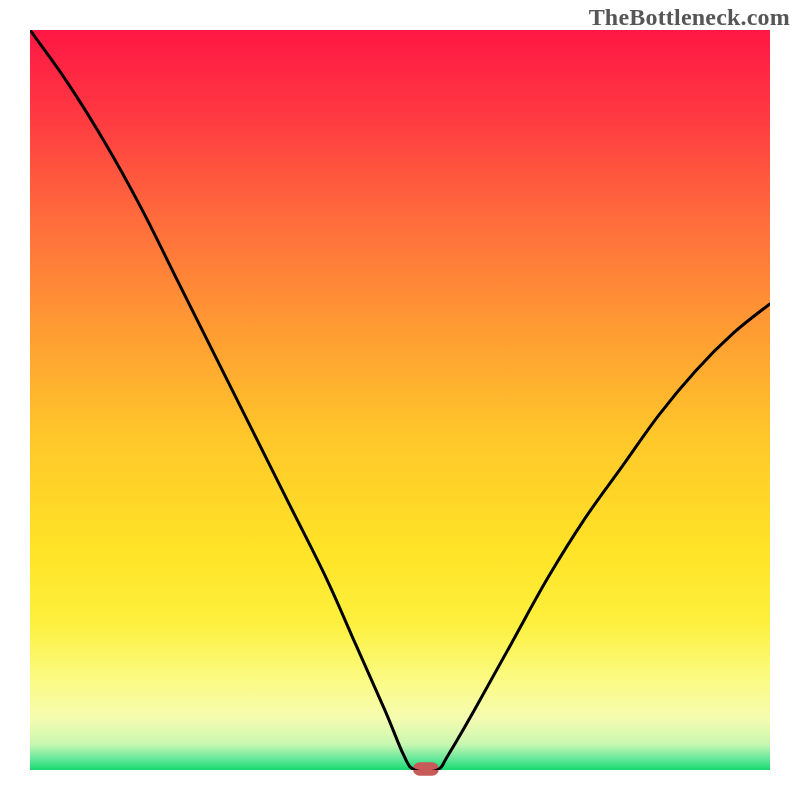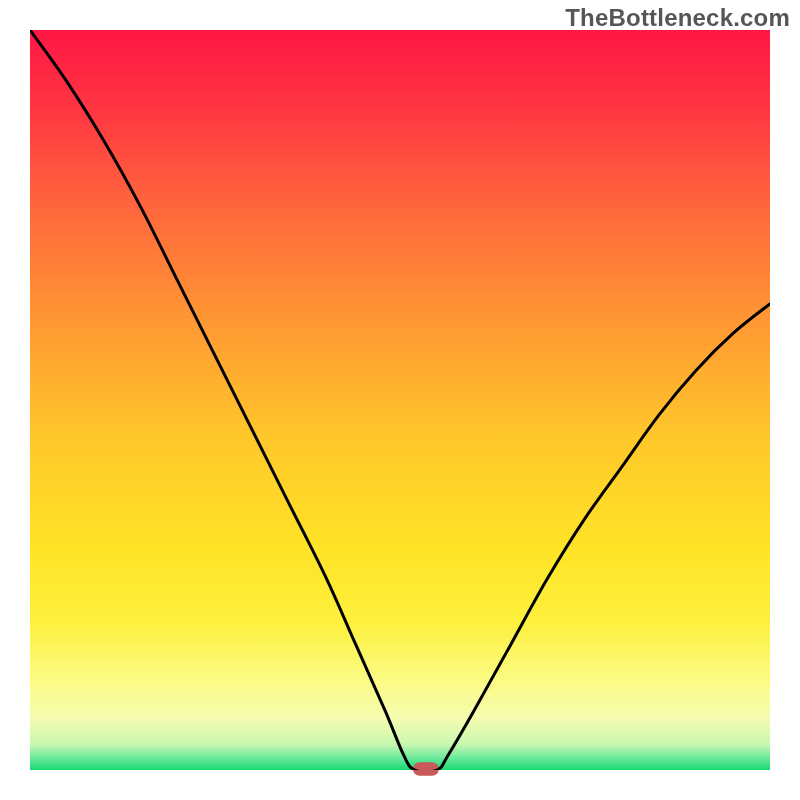--- a/index.html
+++ b/index.html
@@ -12,21 +12,21 @@
   }
   .chart-wrap {
     position: relative;
     width: 800px;
     height: 800px;
   }
   .watermark {
     position: absolute;
     top: 4px;
     right: 10px;
-    font-family: Liberation Sans, sans-serif;
+    font-family: Liberation Serif, serif;
     font-size: 24px;
     font-weight: bold;
     color: #444;
     opacity: 0.9;
     letter-spacing: 0.2px;
     user-select: none;
   }
   svg.plot {
     position: absolute;
     inset: 0;

